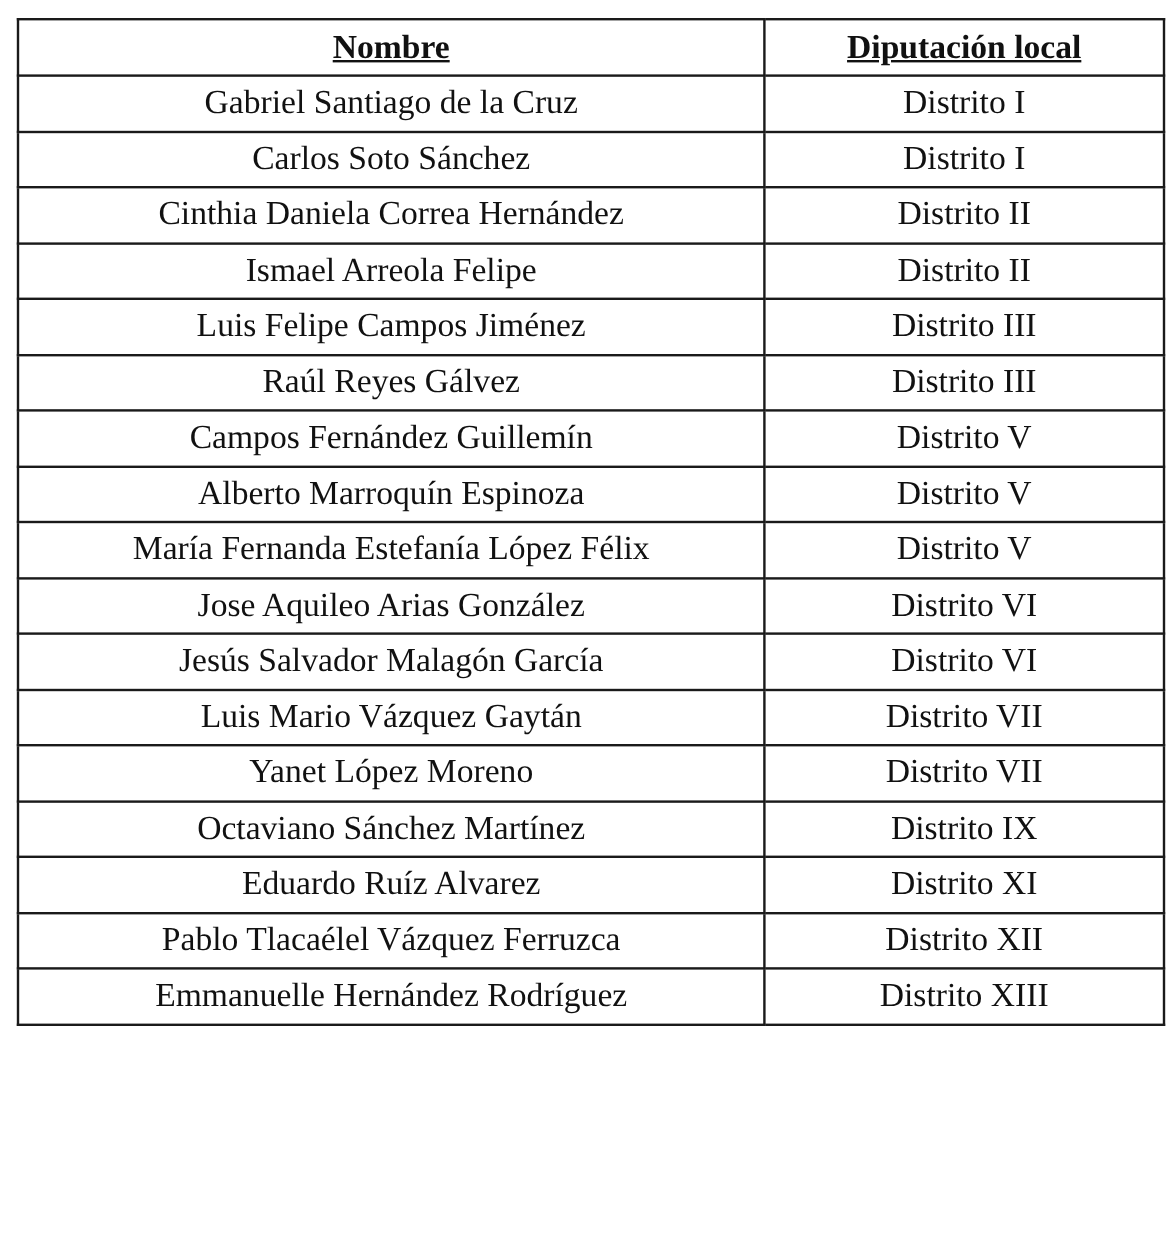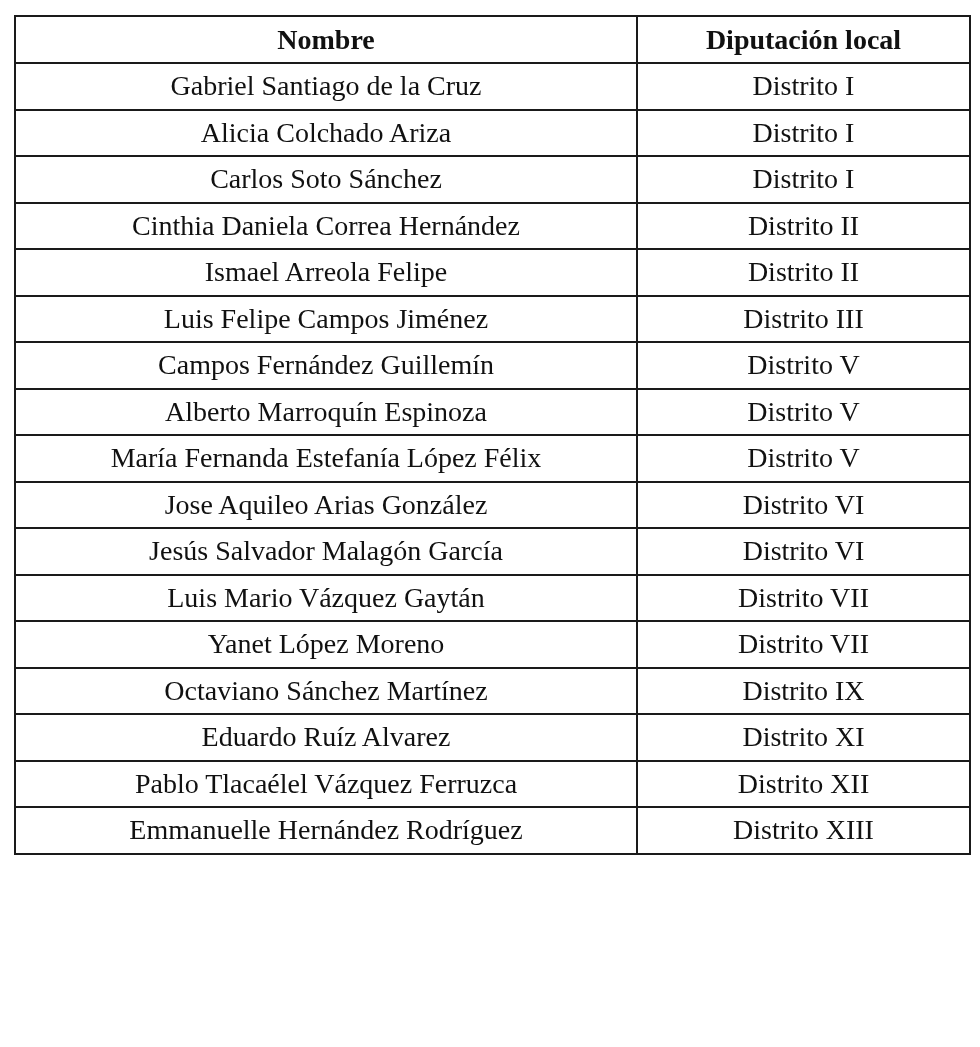--- a/index.html
+++ b/index.html
@@ -16,21 +16,21 @@
     table.roster th, table.roster td {
       border: 2px solid #1a1a1a;
       text-align: center;
       vertical-align: middle;
       padding: 0;
       height: 44.5px;
       font-size: 28px;
       line-height: 1;
       white-space: nowrap;
     }
-    table.roster th { font-weight: bold; height: 45px; }
+    table.roster th { font-weight: bold; height: 45px; text-decoration: underline; }
     col.c-name { width: 622px; }
     col.c-dist { width: 333px; }
   </style>
 </head>
 <body>
 
 <table class="roster">
   <colgroup>
     <col class="c-name">
     <col class="c-dist">
@@ -40,37 +40,37 @@
       <th>Nombre</th>
       <th>Diputación local</th>
     </tr>
   </thead>
   <tbody id="rows">
       <tr>
         <td>Gabriel Santiago de la Cruz</td>
         <td>Distrito I</td>
       </tr>
       <tr>
-        <td>Alicia Colchado Ariza</td>
-        <td>Distrito I</td>
-      </tr>
-      <tr>
         <td>Carlos Soto Sánchez</td>
         <td>Distrito I</td>
       </tr>
       <tr>
         <td>Cinthia Daniela Correa Hernández</td>
         <td>Distrito II</td>
       </tr>
       <tr>
         <td>Ismael Arreola Felipe</td>
         <td>Distrito II</td>
       </tr>
       <tr>
         <td>Luis Felipe Campos Jiménez</td>
+        <td>Distrito III</td>
+      </tr>
+      <tr>
+        <td>Raúl Reyes Gálvez</td>
         <td>Distrito III</td>
       </tr>
       <tr>
         <td>Campos Fernández Guillemín</td>
         <td>Distrito V</td>
       </tr>
       <tr>
         <td>Alberto Marroquín Espinoza</td>
         <td>Distrito V</td>
       </tr>

